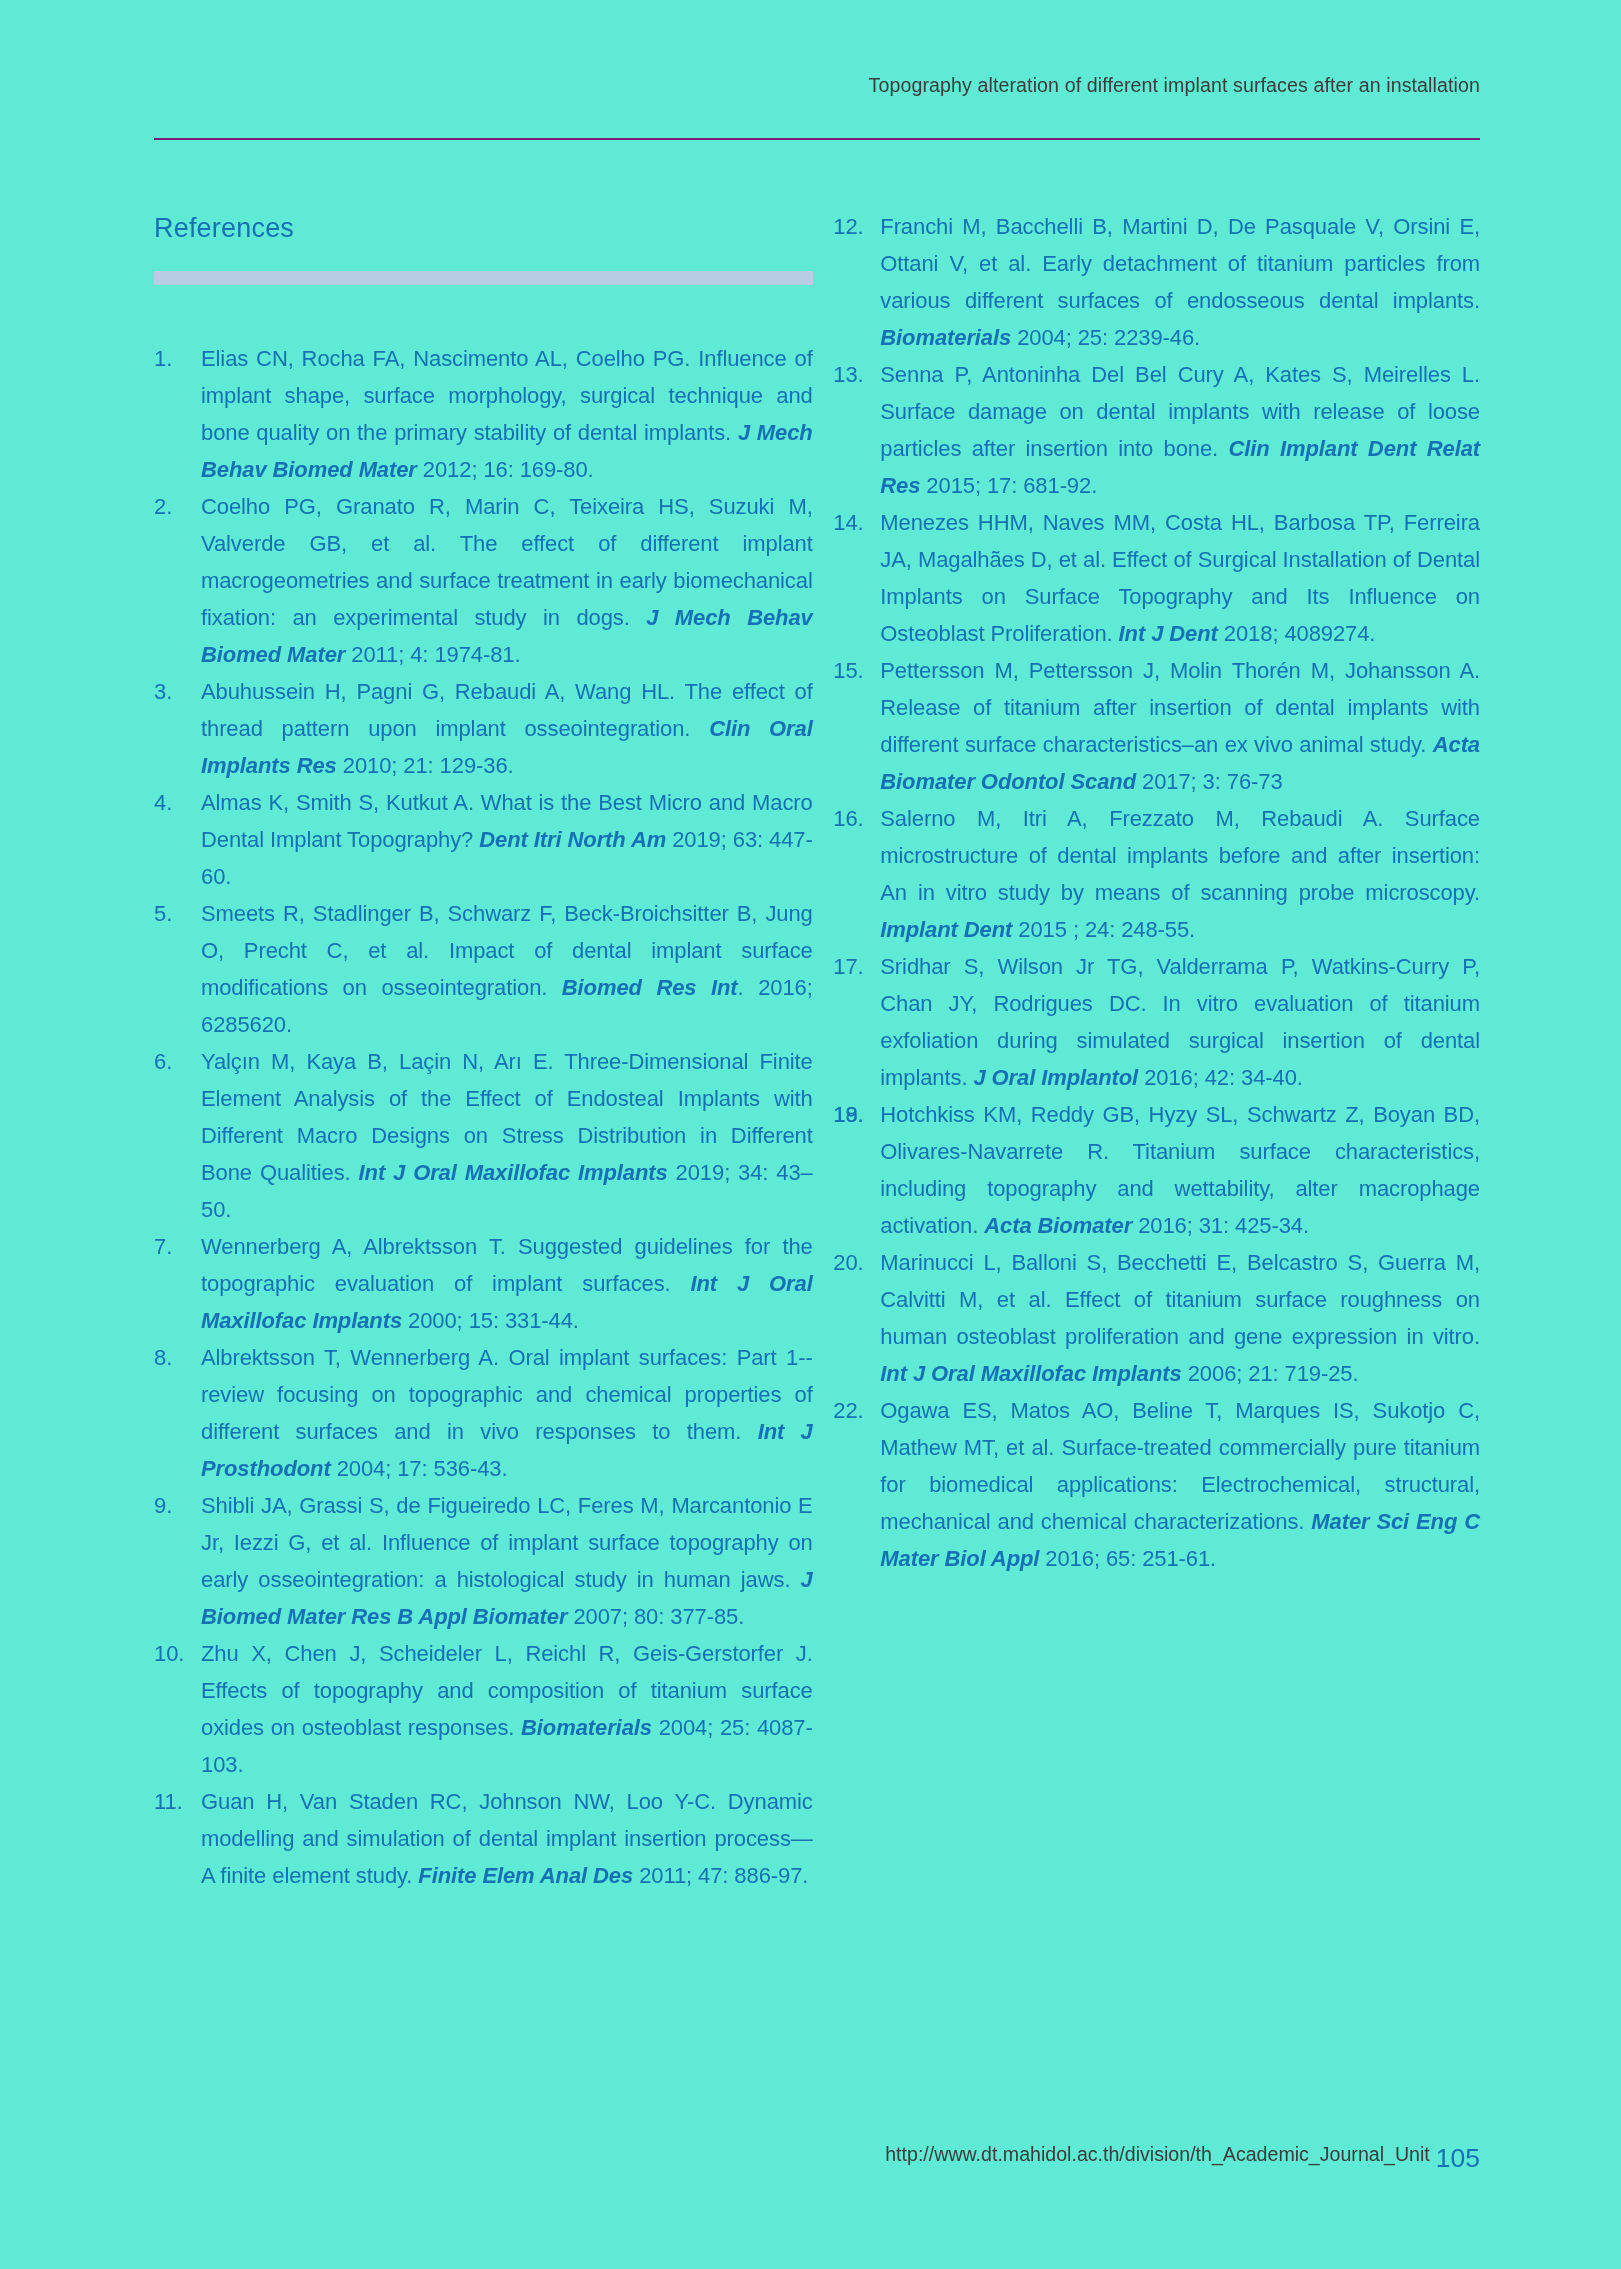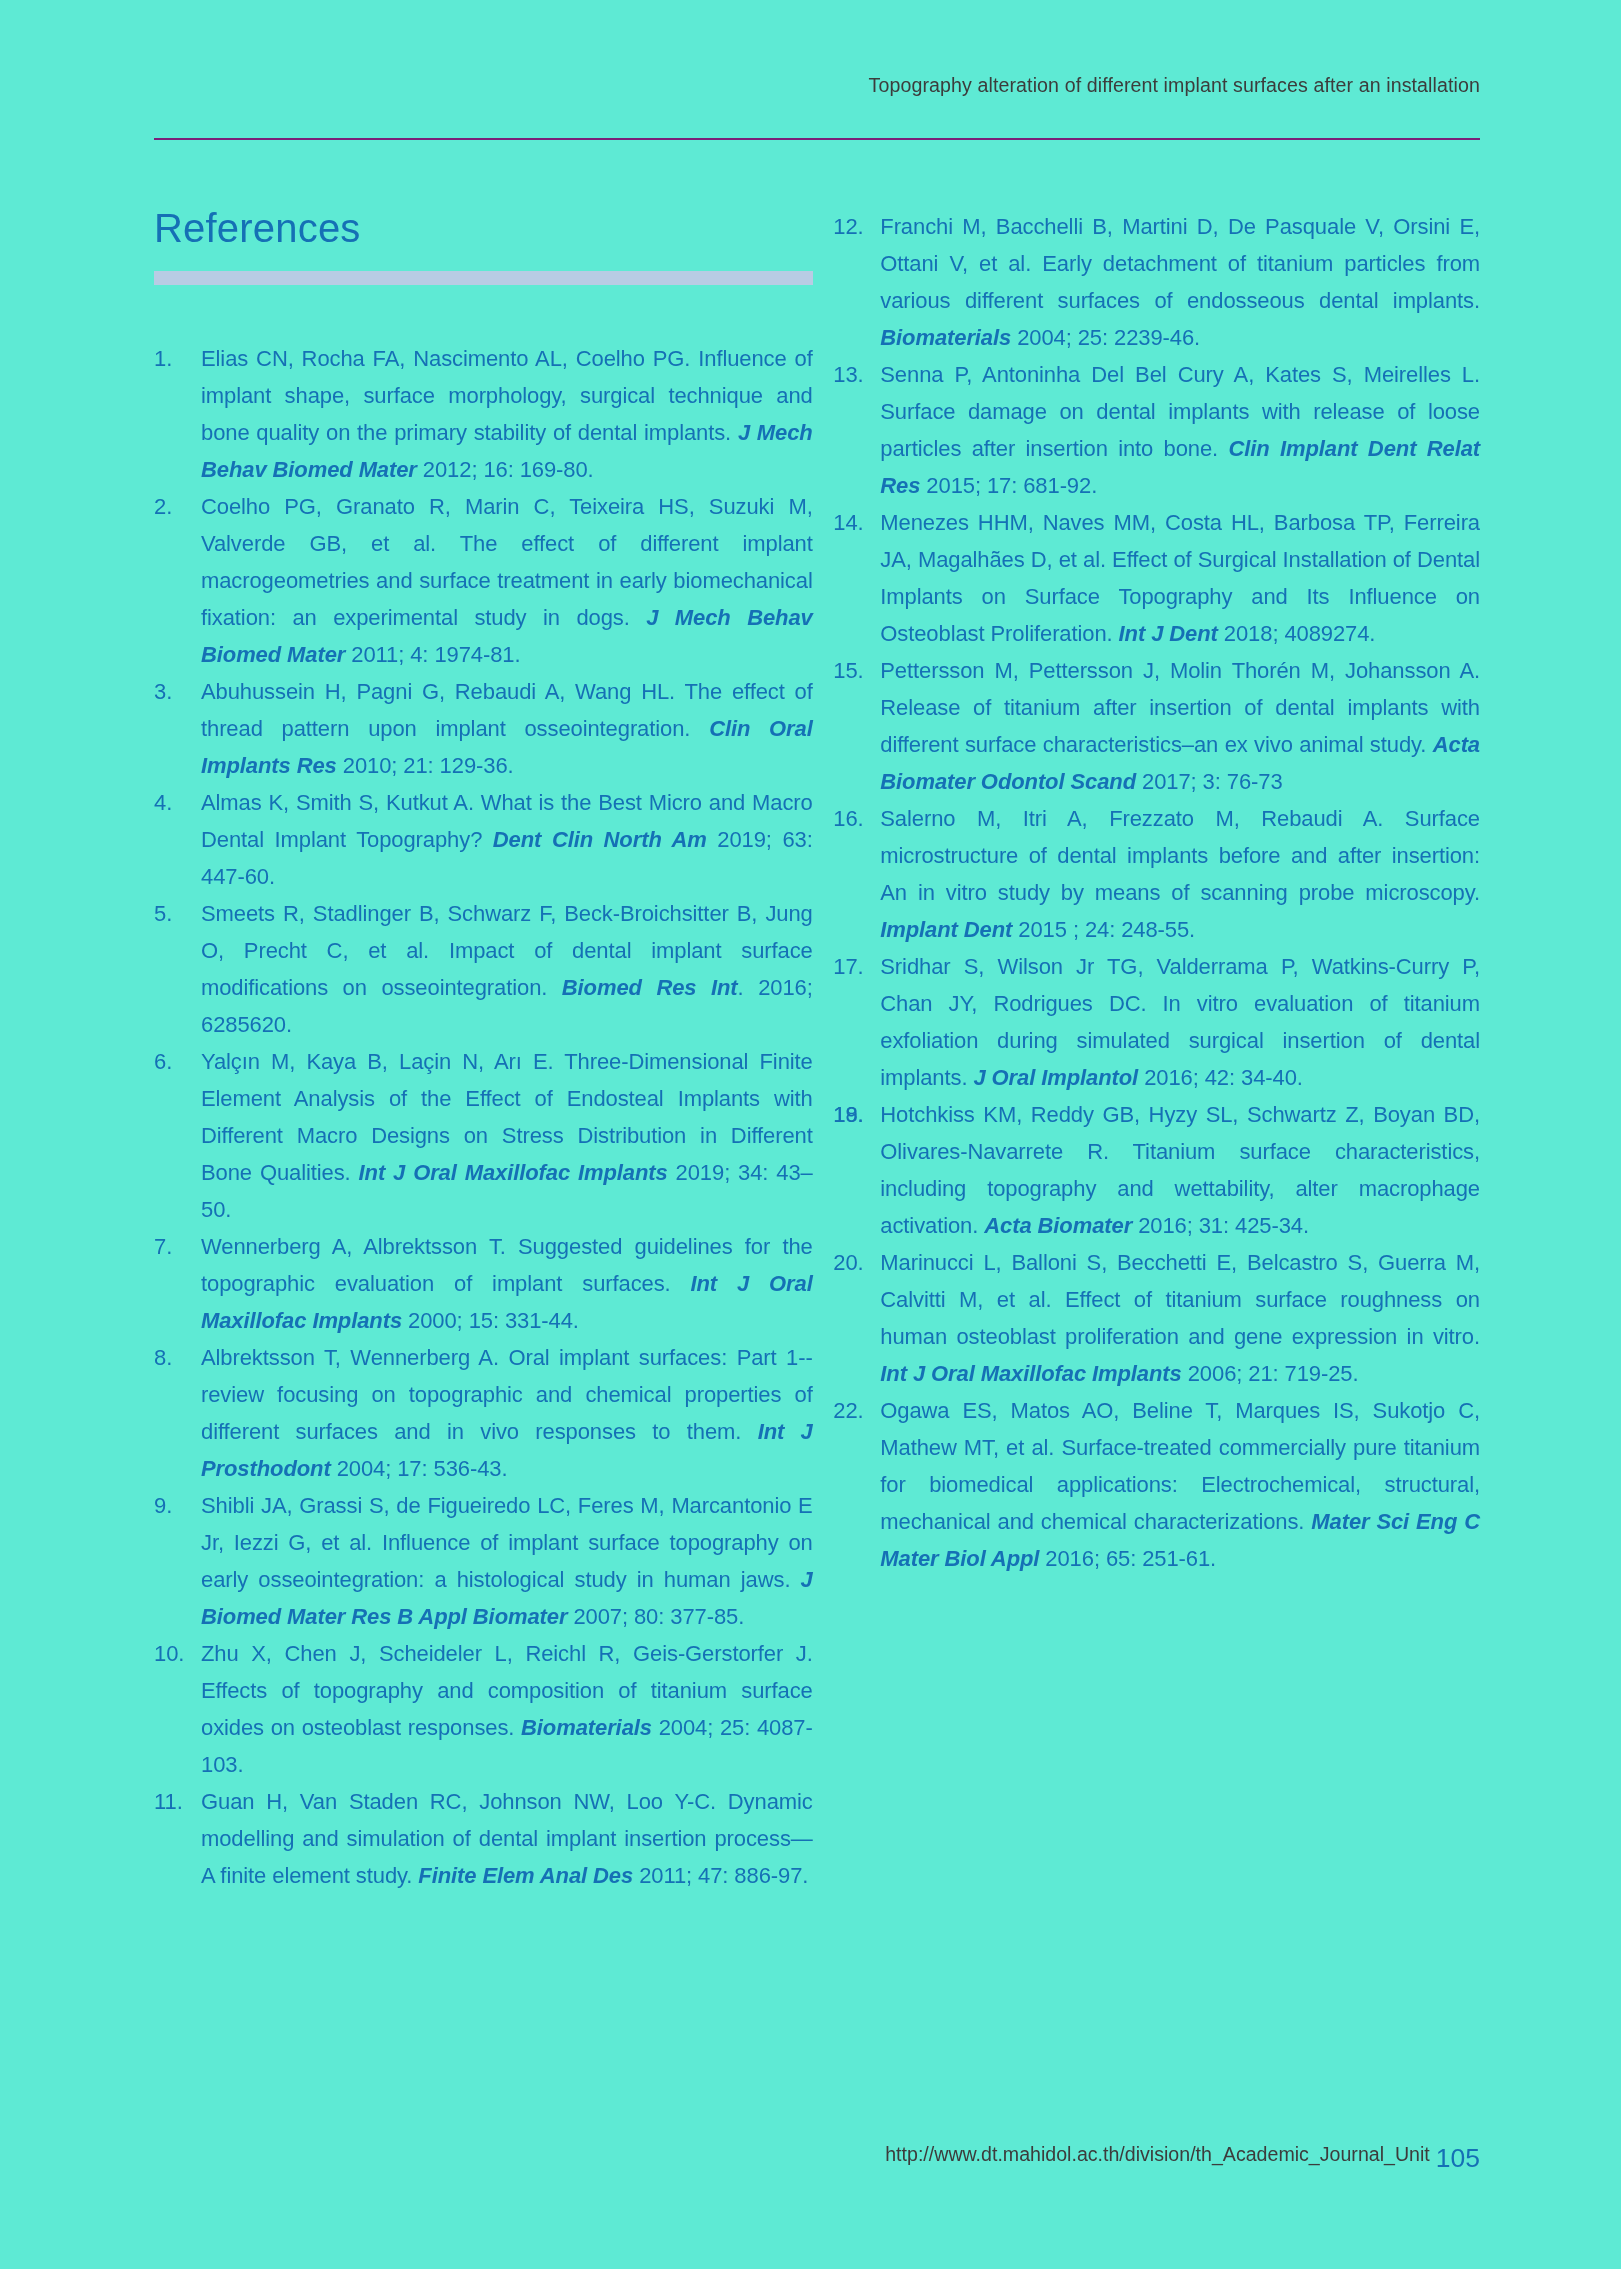--- a/index.html
+++ b/index.html
@@ -33,21 +33,21 @@
     top: 208px;
     left: 154px;
     width: 1326px;
     display: flex;
     gap: 20.6px;
   }
   .col-left { width: 659px; }
   .col-right { width: 647px; }
   .section-title {
     margin: 0;
-    font-size: 40px;
+    font-size: 27px;
     font-weight: 400;
     line-height: 41px;
     color: #1570b5;
     letter-spacing: 0.2px;
   }
   .title-bar {
     margin-top: 21.6px;
     width: 100%;
     height: 14.7px;
     background: #b8cce4;
@@ -93,21 +93,21 @@
 
   <div class="content">
 
     <div class="col-left">
       <h1 class="section-title">References</h1>
       <div class="title-bar"></div>
       <div class="ref-list" id="ref-list-left">
           <div class="ref"><span class="ref-num">1.</span><span>Elias CN, Rocha FA, Nascimento AL, Coelho PG. Influence of implant shape, surface morphology, surgical technique and bone quality on the primary stability of dental implants. </span><span class="journal">J Mech Behav Biomed Mater</span><span> 2012; 16: 169-80.</span></div>
           <div class="ref"><span class="ref-num">2.</span><span>Coelho PG, Granato R, Marin C, Teixeira HS, Suzuki M, Valverde GB, et al. The effect of different implant macrogeometries and surface treatment in early biomechanical fixation: an experimental study in dogs. </span><span class="journal">J Mech Behav Biomed Mater</span><span> 2011; 4: 1974-81.</span></div>
           <div class="ref"><span class="ref-num">3.</span><span>Abuhussein H, Pagni G, Rebaudi A, Wang HL. The effect of thread pattern upon implant osseointegration. </span><span class="journal">Clin Oral Implants Res</span><span> 2010; 21: 129-36.</span></div>
-          <div class="ref"><span class="ref-num">4.</span><span>Almas K, Smith S, Kutkut A. What is the Best Micro and Macro Dental Implant Topography? </span><span class="journal">Dent Clin North Am</span><span> 2019; 63: 447-60.</span></div>
+          <div class="ref"><span class="ref-num">4.</span><span>Almas K, Smith S, Kutkut A. What is the Best Micro and Macro Dental Implant Topography? </span><span class="journal">Dent Itri North Am</span><span> 2019; 63: 447-60.</span></div>
           <div class="ref"><span class="ref-num">5.</span><span>Smeets R, Stadlinger B, Schwarz F, Beck-Broichsitter B, Jung O, Precht C, et al. Impact of dental implant surface modifications on osseointegration. </span><span class="journal">Biomed Res Int</span><span>. 2016; 6285620.</span></div>
           <div class="ref"><span class="ref-num">6.</span><span>Yalçın M, Kaya B, Laçin N, Arı E. Three-Dimensional Finite Element Analysis of the Effect of Endosteal Implants with Different Macro Designs on Stress Distribution in Different Bone Qualities. </span><span class="journal">Int J Oral Maxillofac Implants</span><span> 2019; 34: 43–50.</span></div>
           <div class="ref"><span class="ref-num">7.</span><span>Wennerberg A, Albrektsson T. Suggested guidelines for the topographic evaluation of implant surfaces. </span><span class="journal">Int J Oral Maxillofac Implants</span><span> 2000; 15: 331-44.</span></div>
           <div class="ref"><span class="ref-num">8.</span><span>Albrektsson T, Wennerberg A. Oral implant surfaces: Part 1--review focusing on topographic and chemical properties of different surfaces and in vivo responses to them. </span><span class="journal">Int J Prosthodont</span><span> 2004; 17: 536-43.</span></div>
           <div class="ref"><span class="ref-num">9.</span><span>Shibli JA, Grassi S, de Figueiredo LC, Feres M, Marcantonio E Jr, Iezzi G, et al. Influence of implant surface topography on early osseointegration: a histological study in human jaws. </span><span class="journal">J Biomed Mater Res B Appl Biomater</span><span> 2007; 80: 377-85.</span></div>
           <div class="ref"><span class="ref-num">10.</span><span>Zhu X, Chen J, Scheideler L, Reichl R, Geis-Gerstorfer J. Effects of topography and composition of titanium surface oxides on osteoblast responses. </span><span class="journal">Biomaterials</span><span> 2004; 25: 4087-103.</span></div>
           <div class="ref"><span class="ref-num">11.</span><span>Guan H, Van Staden RC, Johnson NW, Loo Y-C. Dynamic modelling and simulation of dental implant insertion process—A finite element study. </span><span class="journal">Finite Elem Anal Des</span><span> 2011; 47: 886-97.</span></div>
         </div>
     </div>
 

